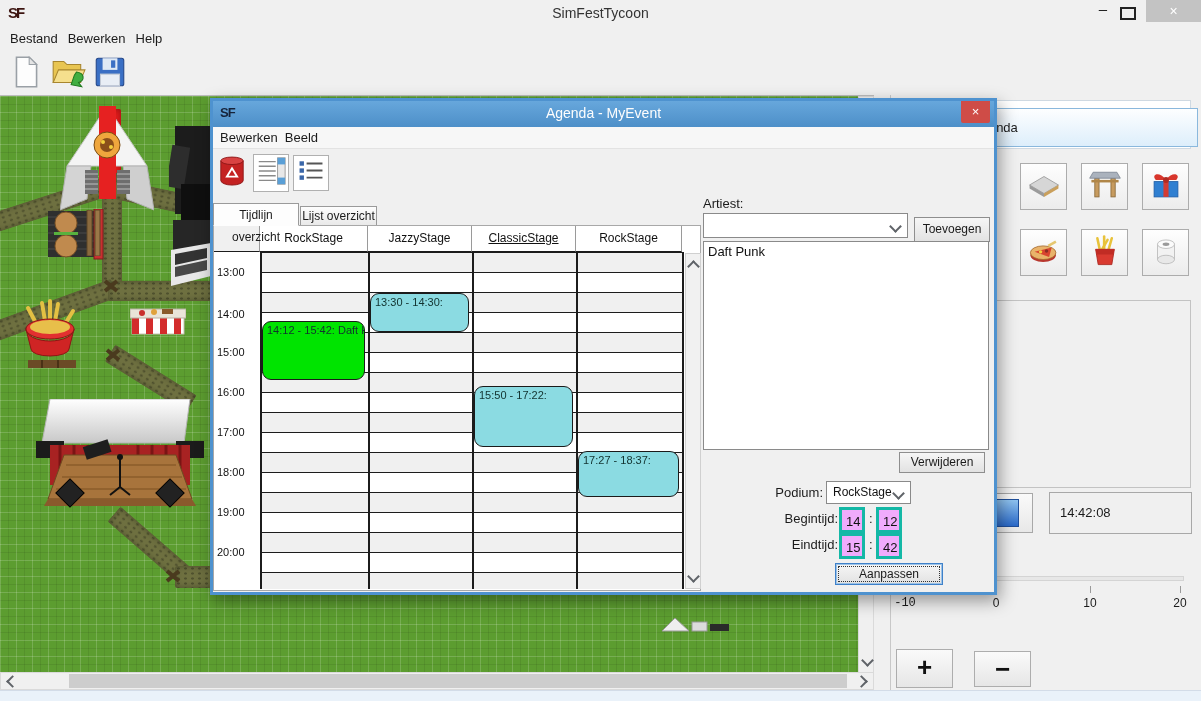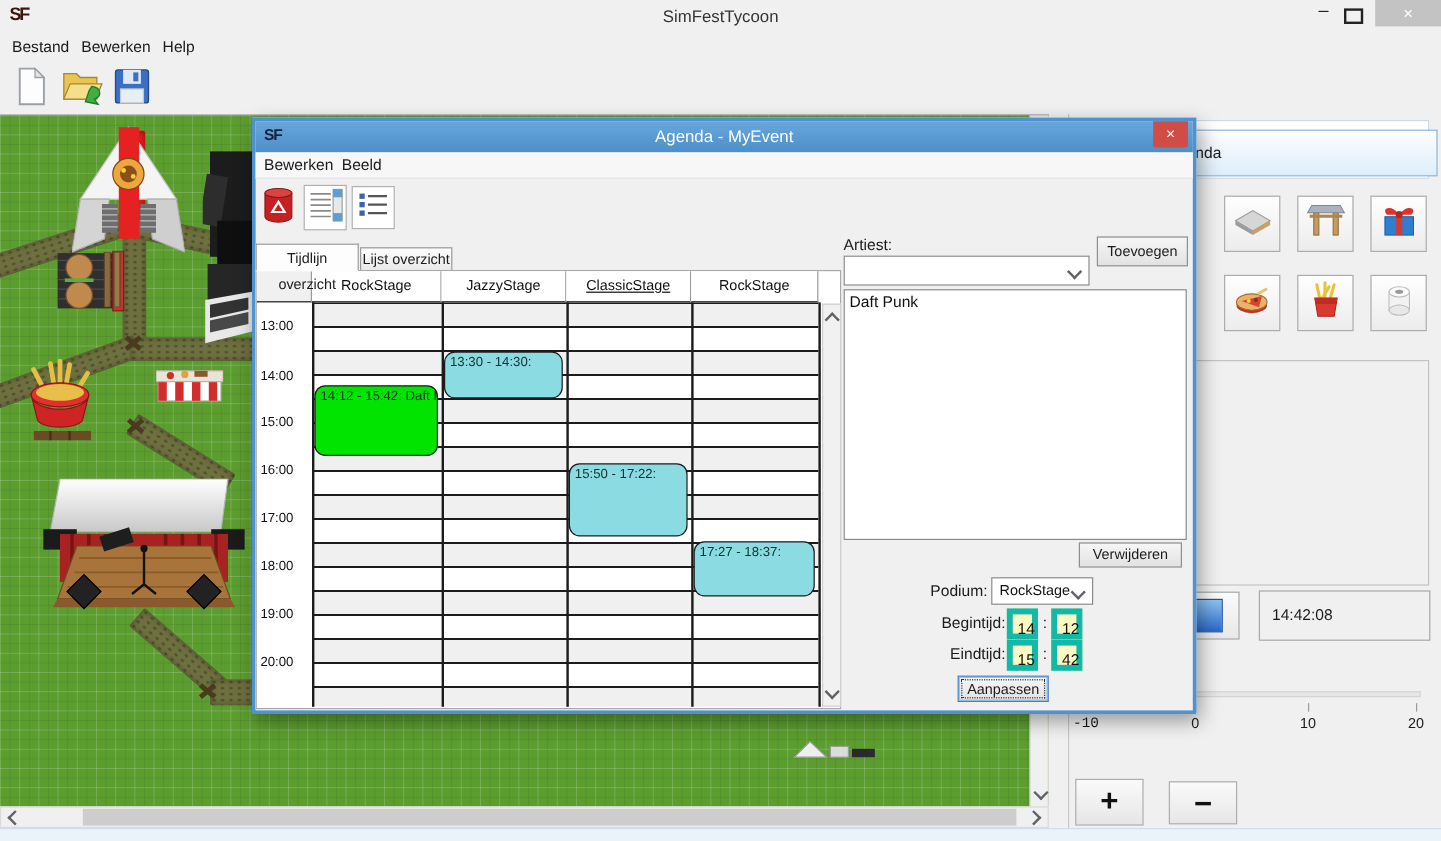--- a/index.html
+++ b/index.html
@@ -99,31 +99,31 @@
   #events-layer{left:46px;top:26px;width:422px;height:337px;}
   .event{position:absolute;border:1px solid #1b1b1b;border-radius:9px;font-size:11px;color:#12322f;
     padding:2px 2px 0 4px;overflow:hidden;white-space:nowrap;box-sizing:border-box;}
   #grid-scroll{left:471px;top:27px;width:16px;height:336px;background:#f1f1f1;border:1px solid #d0d0d0;box-sizing:border-box;}
 
   #artist-label{left:490px;top:95px;font-size:13px;color:#1b1b1b;}
   #artist-combo{left:490px;top:112px;width:205px;height:25px;background:#fff;border:1px solid #8a8a8a;box-sizing:border-box;}
   .combo-arrow{position:absolute;right:7px;top:8px;}
   .btn{background:linear-gradient(#f6f6f6,#e2e2e2);border:1px solid #8e8e8e;box-sizing:border-box;
     font-size:12px;color:#1b1b1b;text-align:center;}
-  #btn-add{left:701px;top:96px;width:76px;height:25px;line-height:23px;}
+  #btn-add{left:701px;top:116px;width:76px;height:25px;line-height:23px;}
   #artist-listbox{left:490px;top:140px;width:286px;height:209px;background:#fff;border:1px solid #8a8a8a;box-sizing:border-box;overflow:hidden;}
   .list-item{font-size:13px;color:#111;padding:2px 4px;}
   #btn-remove{left:686px;top:351px;width:86px;height:21px;line-height:19px;}
   .form-label{position:absolute;font-size:13px;color:#1b1b1b;text-align:right;}
   #podium-combo{left:613px;top:380px;width:85px;height:23px;background:#fff;border:1px solid #8a8a8a;
     box-sizing:border-box;font-size:12px;color:#111;line-height:21px;padding-left:6px;}
-  .tinput{position:absolute;width:26px;height:26px;background:#fef9c3;border:5px solid #14b8a6;
+  .tinput{position:absolute;width:26px;height:26px;background:#f0abfc;border:3px solid #14b8a6;
     box-sizing:border-box;font-size:13px;color:#111;line-height:24px;padding-left:4px;}
   .colon{position:absolute;font-size:13px;color:#1b1b1b;}
-  #btn-apply{left:585px;top:462px;width:76px;height:22px;line-height:20px;border:1px solid #3f81c9;
+  #btn-apply{left:622px;top:462px;width:108px;height:22px;line-height:20px;border:1px solid #3f81c9;
     outline:1px dotted #333;outline-offset:-4px;box-shadow:inset 0 0 0 1px #9cc3e8;}
 </style>
 </head>
 <body>
 
 <div id="app">
 
   <div id="titlebar" class="abs">
     <span id="app-icon" class="abs">SF</span>
     <div id="win-title" class="abs">SimFestTycoon</div>

